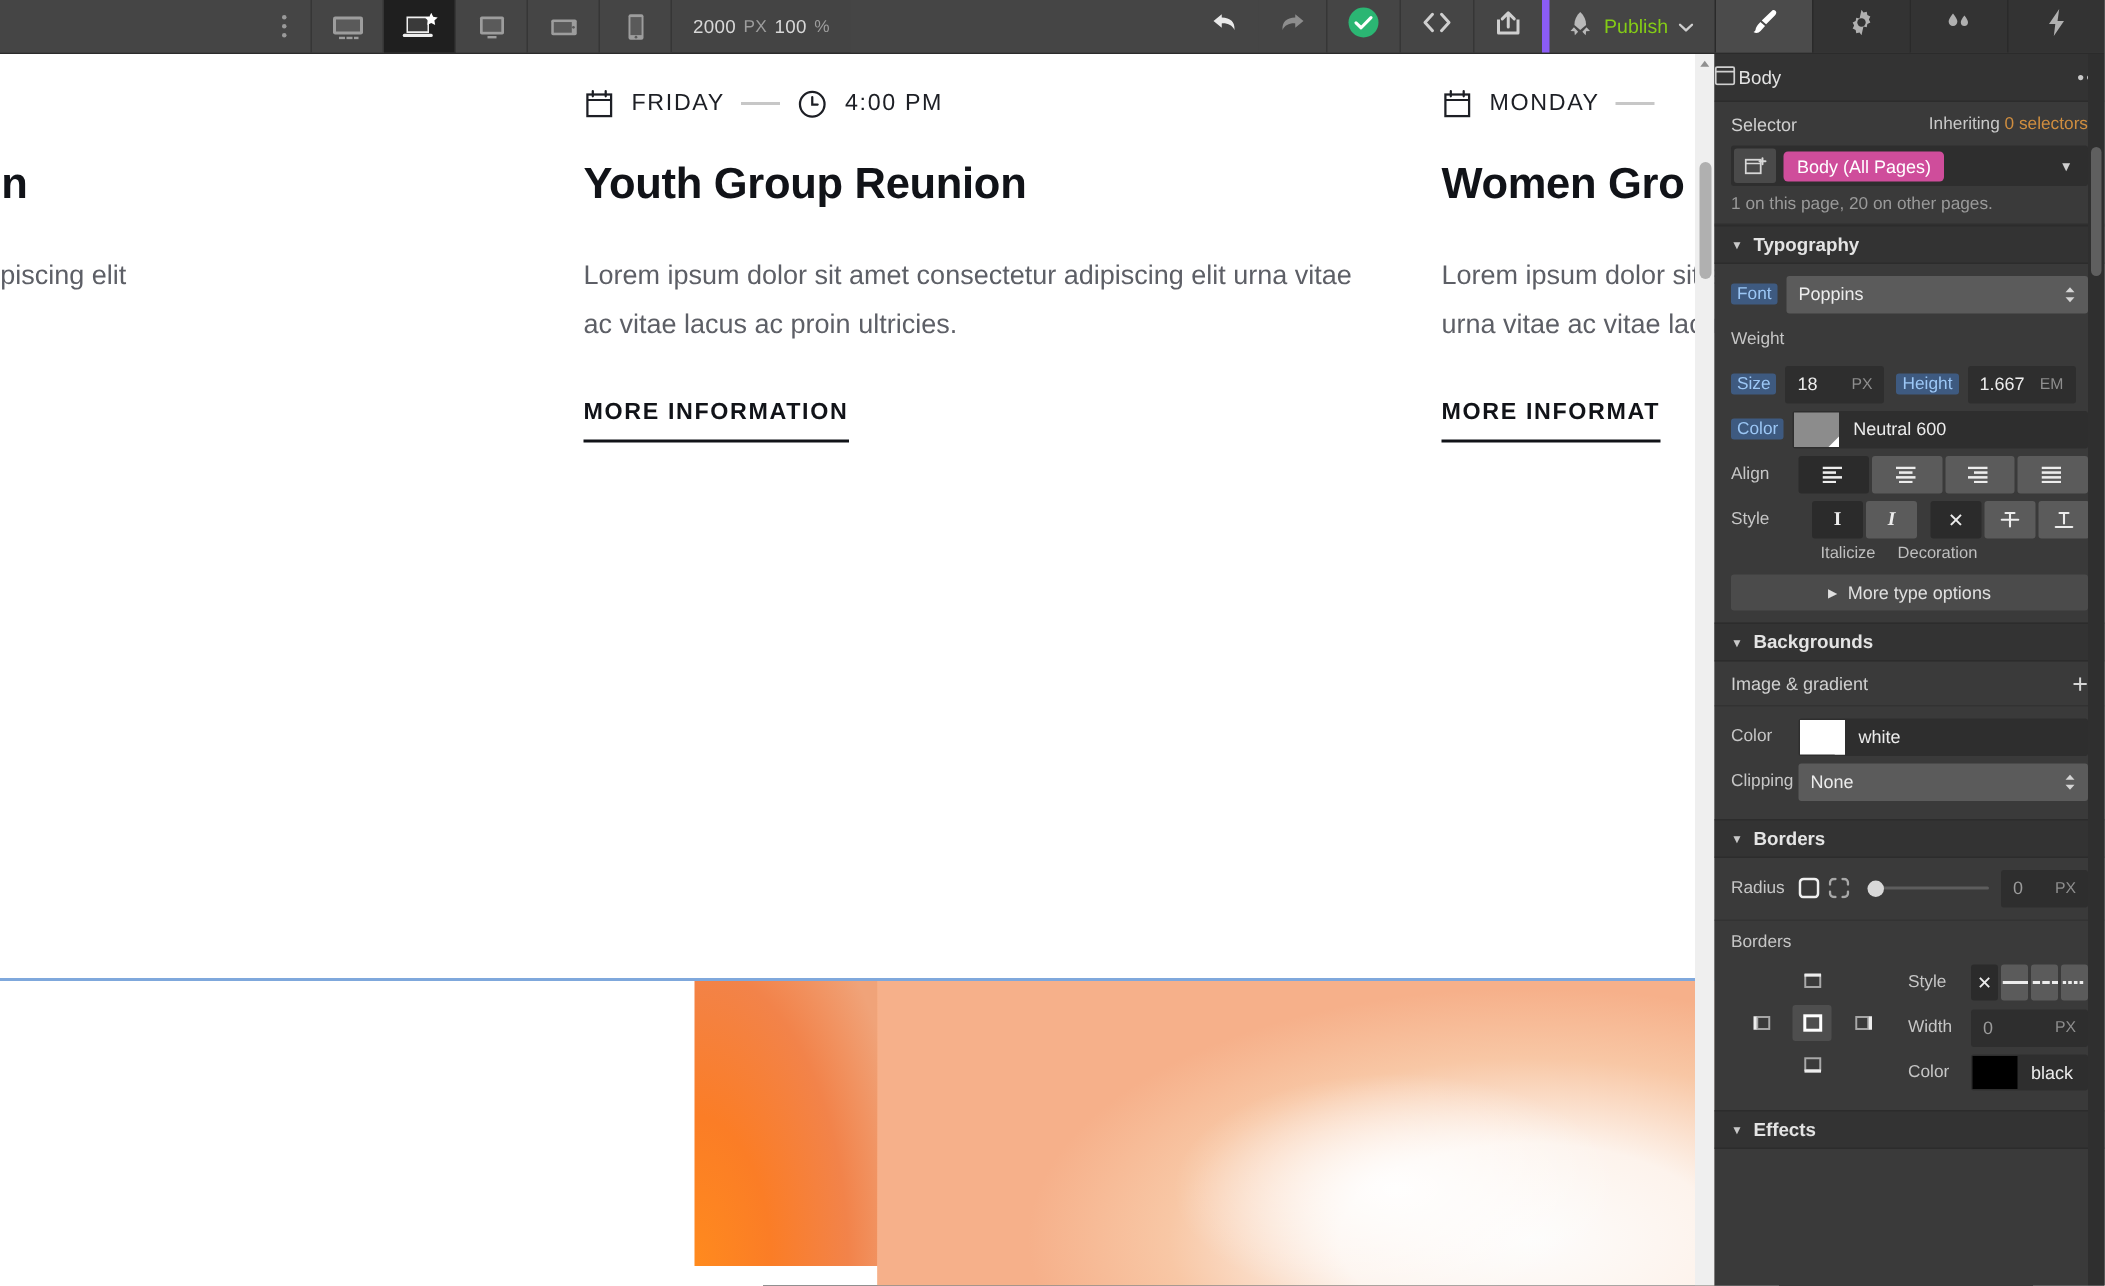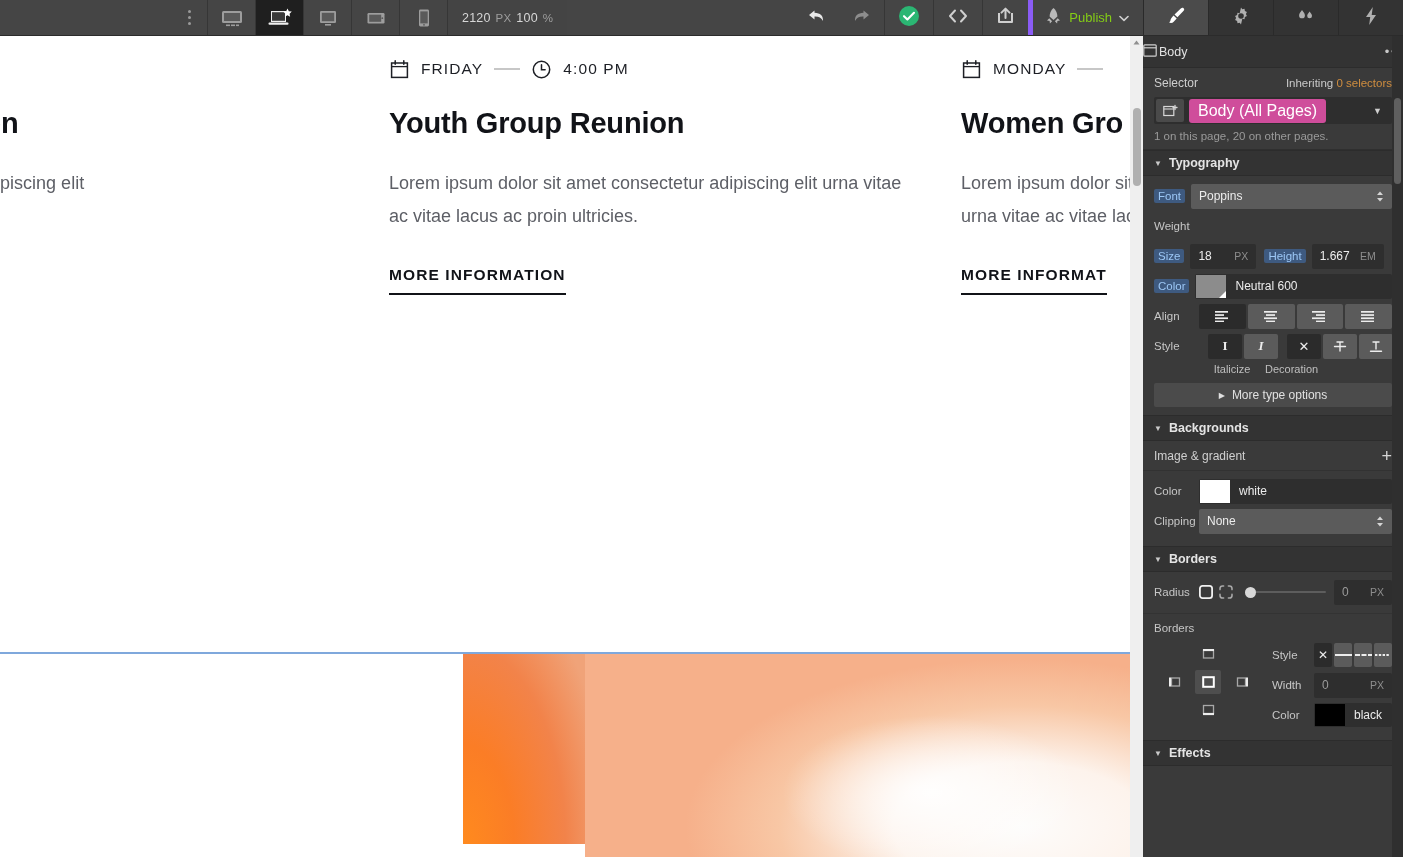--- a/index.html
+++ b/index.html
@@ -139,21 +139,21 @@
   .inherit b { color: #cf8d3f; font-weight: 400; }
   .sel-field {
     display: flex; align-items: center; height: 27px; background: #2e2e2e;
     border-radius: 2px; padding: 2px; gap: 5px;
   }
   .sel-field .chip-ic {
     width: 28px; height: 23px; background: #4a4a4a; border-radius: 2px;
     display: flex; align-items: center; justify-content: center;
   }
   .sel-chip {
-    background: #cf4d9b; color: #fff; font-size: 16px; padding: 3px 9px;
+    background: #cf4d9b; color: #fff; font-size: 12px; padding: 3px 9px;
     border-radius: 3px; white-space: nowrap;
   }
   .sel-field .caret { margin-left: auto; margin-right: 8px; color: #cfcfcf; font-size: 9px; }
   .sel-note { margin-top: 6px; font-size: 11.5px; color: #9a9a9a; }
 
   .sec-head {
     height: 26px; background: #333; display: flex; align-items: center; gap: 7px;
     padding: 0 11px; border-top: 1px solid #2c2c2c; border-bottom: 1px solid #2c2c2c;
     cursor: pointer;
   }
@@ -304,21 +304,21 @@
           <svg width="14" height="20" viewBox="0 0 14 20">
               <rect x="2" y="1.5" width="10" height="17" rx="1.4" fill="#9d9d9d"></rect>
               <rect x="3.3" y="3.4" width="7.4" height="12" fill="#5a5a5a"></rect>
               <circle cx="7" cy="16.8" r="0.9" fill="#5a5a5a"></circle>
             </svg>
         </span>
       </div>
     </div>
 
     <div class="zoomlbl">
-      <span>2120</span>
+      <span>2000</span>
       <span class="u">PX</span>
       <span>100</span>
       <span class="u">%</span>
     </div>
 
     <div class="tb-spacer"></div>
 
     <div class="tb-actions">
       <div class="tb-btn nb">
         <span>

